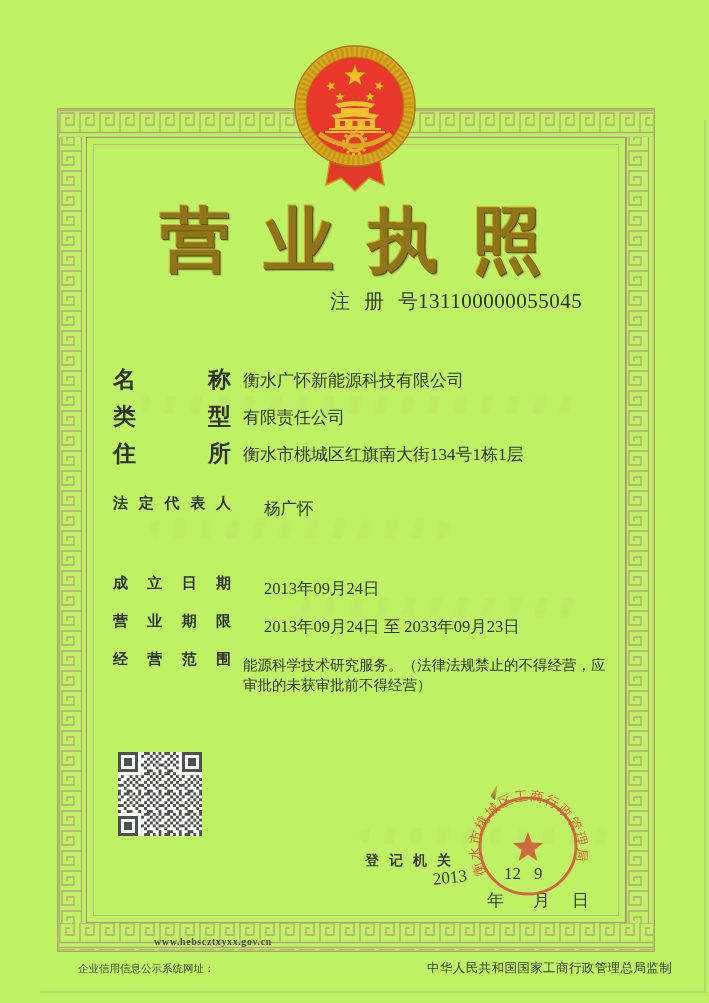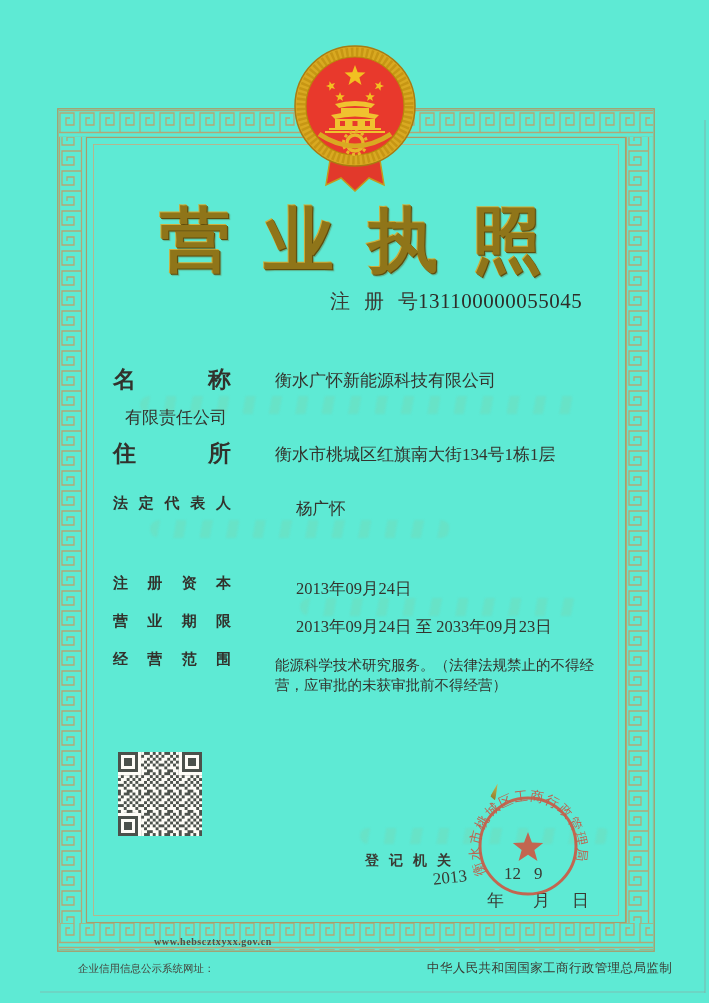--- a/index.html
+++ b/index.html
@@ -1,18 +1,18 @@
 <!DOCTYPE html>
 <html><head>
 <meta charset="utf-8">
 <style>
   html,body{margin:0;padding:0;background:#ffffff;}
   .page{
     position:relative;width:709px;height:1003px;overflow:hidden;
-    background:#5eead4;
+    background:#bef264;
     font-family:"Liberation Serif",serif;color:#35352e;
   }
   
   .scan-edge-r{position:absolute;right:3px;top:120px;bottom:10px;width:2px;background:rgba(150,150,148,.30);}
   .scan-edge-b{position:absolute;left:40px;right:4px;bottom:10px;height:2px;background:rgba(150,150,148,.25);}
   
   .frame{position:absolute;left:57px;top:108px;}
   
   .emblem{position:absolute;left:291px;top:42px;width:128px;height:150px;}
   
@@ -24,21 +24,21 @@
     font-family:"Liberation Serif",serif;
   }
   
   .regline{position:absolute;left:330px;top:288px;display:flex;align-items:baseline;}
   .reg-label{
     display:inline-block;width:88px;font-size:20px;color:#3a3a33;
     text-align:justify;text-align-last:justify;font-family:"Liberation Sans",sans-serif;
   }
   .reg-num{font-size:21px;color:#2e2e29;letter-spacing:.5px;}
   
-  .frow{position:absolute;left:113px;display:flex;align-items:flex-start;width:500px;gap:32px;}
+  .frow{position:absolute;left:113px;display:flex;align-items:flex-start;width:500px;}
   .flabel{
     flex:0 0 118px;display:inline-block;color:#32322c;font-weight:600;
     text-align:justify;text-align-last:justify;line-height:1.15;
     font-family:"Liberation Sans",sans-serif;
   }
   .flabel.lg{font-size:23px;}
   .flabel.md{font-size:15px;}
   .fvalue{margin-left:12px;font-size:17px;line-height:1.3;padding-top:4px;color:#34342e;}
   .fvalue.sm{font-size:16.5px;margin-left:33px;}
   .fvalue.scope{font-size:14.5px;width:404px;padding-top:6px;line-height:1.35;}
@@ -140,32 +140,33 @@
   <div class="regline">
     <span class="reg-label">注册号</span>
     <span class="reg-num">131100000055045</span>
   </div>
 
   <div class="frow" style="top:366px">
     <span class="flabel lg">名称</span>
     <span class="fvalue">衡水广怀新能源科技有限公司</span>
   </div>
   <div class="frow" style="top:403px">
+    <span class="flabel lg">类型</span>
     <span class="fvalue">有限责任公司</span>
   </div>
   <div class="frow" style="top:440px">
     <span class="flabel lg">住所</span>
     <span class="fvalue">衡水市桃城区红旗南大街134号1栋1层</span>
   </div>
   <div class="frow" style="top:494px">
     <span class="flabel md">法定代表人</span>
     <span class="fvalue sm">杨广怀</span>
   </div>
   <div class="frow" style="top:574px">
-    <span class="flabel md">注册资本</span>
+    <span class="flabel md">成立日期</span>
     <span class="fvalue sm">2013年09月24日</span>
   </div>
   <div class="frow" style="top:612px">
     <span class="flabel md">营业期限</span>
     <span class="fvalue sm">2013年09月24日 至 2033年09月23日</span>
   </div>
   <div class="frow" style="top:650px">
     <span class="flabel md">经营范围</span>
     <span class="fvalue scope">能源科学技术研究服务。（法律法规禁止的不得经营，应审批的未获审批前不得经营）</span>
   </div>

